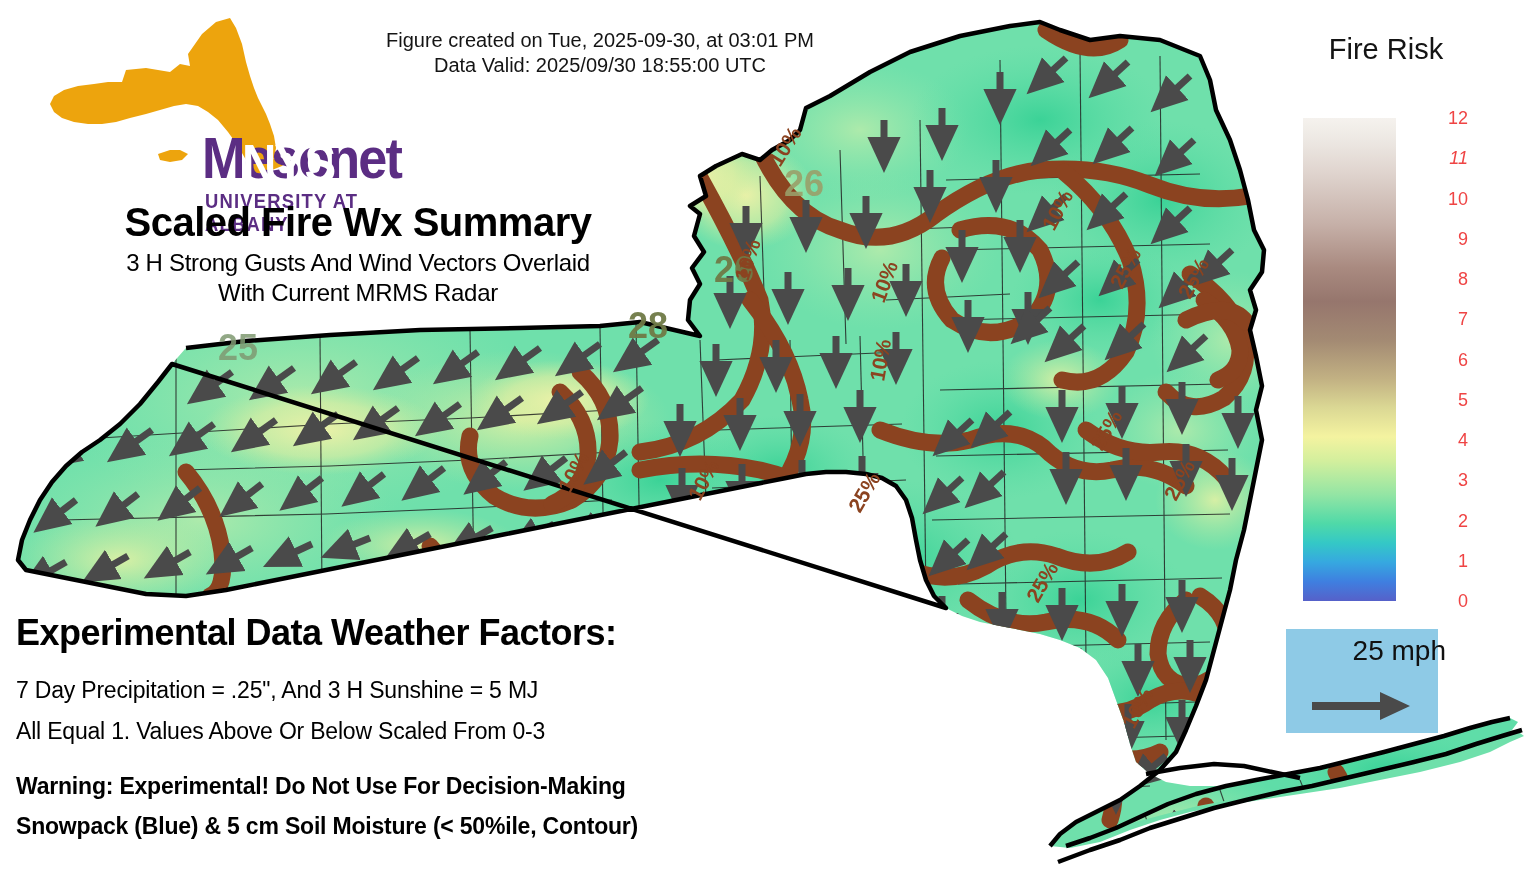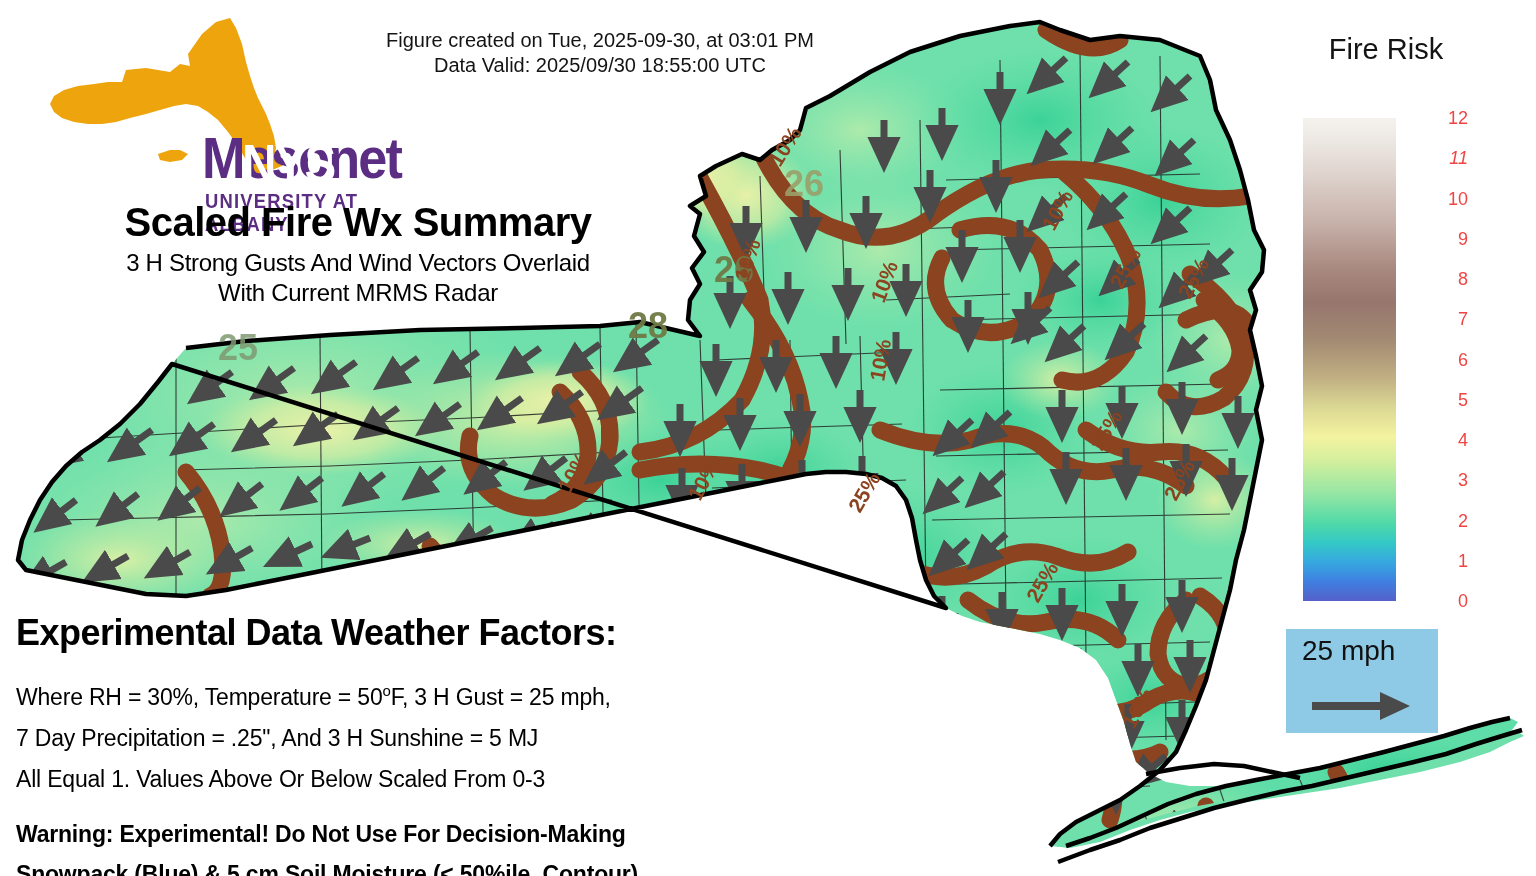--- a/index.html
+++ b/index.html
@@ -58,22 +58,22 @@
             #34c8c6 88%,
             #36a8e0 92%,
             #3f7fe0 96%,
             #5661c9 100%);}
   #cb-ticks{position:absolute;left:1420px;top:110px;width:60px;height:500px;}
   .cb-tick{position:absolute;right:12px;font-size:18px;color:#ef4444;line-height:27px;}
 
   
   #wind-legend{position:absolute;left:1286px;top:629px;width:152px;height:104px;
                background:#8ecae6;}
-  #wind-legend-label{position:absolute;left:0;top:6px;width:160px;text-align:left;
-                     font-size:28px;color:#111;padding-left:16px;}
+  #wind-legend-label{position:absolute;left:0;top:6px;width:160px;text-align:right;
+                     font-size:28px;color:#111;}
   #wind-legend-arrow{position:absolute;left:24px;top:60px;}
 </style>
 </head>
 <body>
 
 <div id="map-wrap">
   <svg id="map-svg" width="1536" height="876" viewBox="0 0 1536 876">
     <defs>
       <clipPath id="nyclip">
         <path d="M186,348 L246,341 L330,335 L420,330 L520,328 L600,326 L640,322
@@ -465,21 +465,20 @@
 </div>
 
 <div id="title-block">
   <div id="main-title">Scaled Fire Wx Summary</div>
   <div id="sub1">3 H Strong Gusts And Wind Vectors Overlaid</div>
   <div id="sub2">With Current MRMS Radar</div>
 </div>
 
 <div id="factors">
   <div id="factors-head">Experimental Data Weather Factors:</div>
-  <div class="fline"><span>Where RH = 30%, Temperature = 50</span><sup>o</sup><span>F, 3 H Gust = 25 mph,</span></div>
   <div class="fline">7 Day Precipitation = .25", And 3 H Sunshine = 5 MJ</div>
   <div class="fline">All Equal 1. Values Above Or Below Scaled From 0-3</div>
   <div class="wline" style="margin-top:14px">Warning: Experimental! Do Not Use For Decision-Making</div>
   <div class="wline">Snowpack (Blue) &amp; 5 cm Soil Moisture (&lt; 50%ile, Contour)</div>
 </div>
 
 <div id="cb-title">Fire Risk</div>
 <div id="cb-bar"></div>
 <div id="cb-ticks">
     <div class="cb-tick" style="top: -5px;">12</div>

